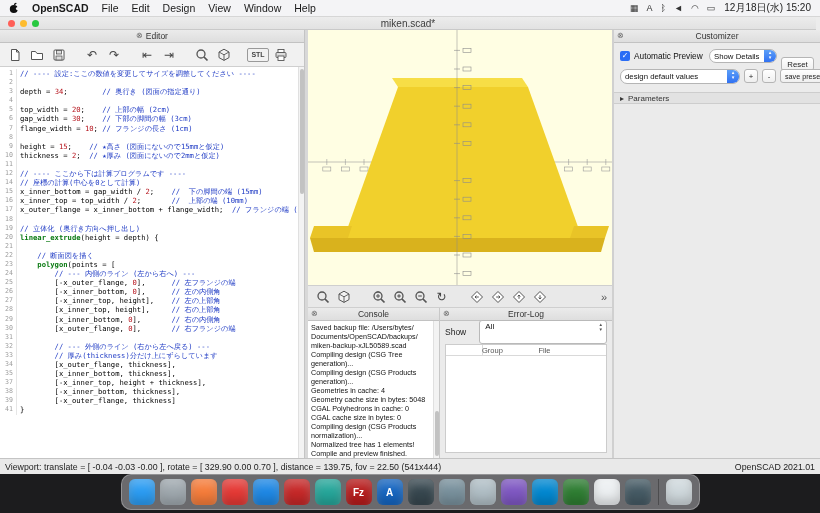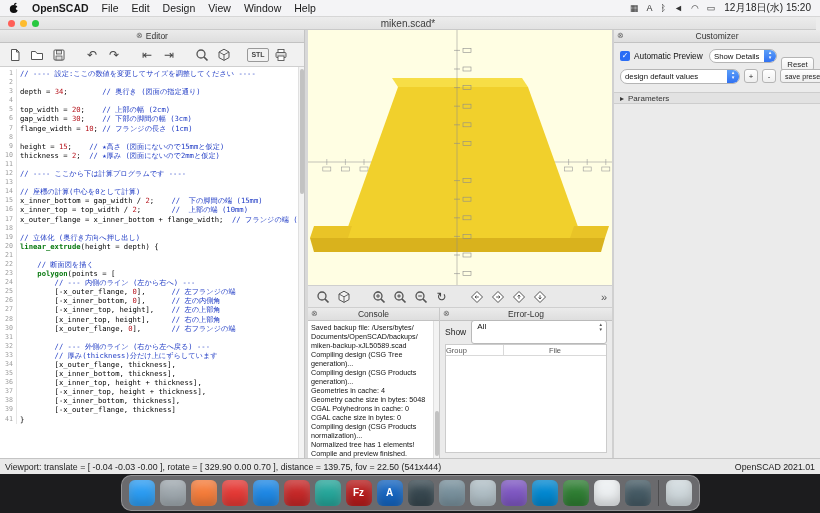--- a/index.html
+++ b/index.html
@@ -65,27 +65,27 @@
 
   
   .console-panel { position:absolute; top:291px; left:308px; width:132px; height:150px; background:#fff; border-right:1px solid #c8c8c8; }
   .console-body { position:absolute; top:13px; left:0; right:6px; bottom:0; background:#fff; overflow:hidden;
     font-size:7.2px; line-height:9px; padding:2px 2px 0 3px; color:#111; }
   .cscroll { position:absolute; right:0; top:13px; bottom:0; width:6px; background:#f3f3f3; border-left:1px solid #e0e0e0; }
   .cscroll .thumb { position:absolute; bottom:2px; left:1px; width:4px; height:45px; background:#c2c2c2; border-radius:2px; }
 
   
   .errorlog-panel { position:absolute; top:291px; left:440px; width:172px; height:150px; background:#ebebeb; }
-  .el-showrow { position:absolute; top:17px; left:5px; right:5px; height:14px; display:flex; align-items:center; gap:5px; font-size:8.5px; color:#222; }
+  .el-showrow { position:absolute; top:17px; left:5px; right:5px; height:14px; display:flex; align-items:center; gap:13px; font-size:8.5px; color:#222; }
   .elcombo { position:relative; flex:1; height:24px; background:#fff; border:1px solid #b9b9b9; border-radius:3px;
     font-size:8px; padding:1px 14px 0 5px; color:#111; }
   .elarrows { position:absolute; right:3px; top:1px; font-size:4.5px; line-height:5px; color:#555; text-align:center; }
   .eltable { position:absolute; top:36px; left:5px; right:5px; bottom:5px; background:#fff; border:1px solid #ccc; }
   .elthead { display:flex; height:11px; border-bottom:1px solid #d9d9d9; font-size:7.5px; color:#555; }
-  .elth { width:58px; flex:none; border-right:1px solid #d9d9d9; line-height:11px; }
+  .elth { width:36px; flex:none; border-right:1px solid #d9d9d9; line-height:11px;padding-left:36px; }
   .elth2 { flex:1; text-align:center; line-height:11px; }
 
   
   .customizer { position:absolute; top:13px; left:614px; width:206px; height:428px; background:#ebebeb; }
   .cz-row1 { position:absolute; top:19px; left:6px; right:6px; height:14px; display:flex; align-items:center; gap:4px; font-size:8.3px; color:#111; }
   .czcheck { width:10px; height:10px; background:#2a6df5; border-radius:2px; color:#fff; font-size:8px; line-height:10px;
     text-align:center; flex:none; }
   .czlabel { white-space:nowrap; }
   .czcombo { position:relative; height:14px; background:#fff; border:1px solid #b5b5b5; border-radius:7px;
     font-size:7.8px; padding:2px 14px 0 4px; white-space:nowrap; overflow:hidden; color:#111; }
@@ -103,21 +103,21 @@
   .cz-params { position:absolute; top:62px; left:0; right:0; height:12px; background:#e2e2e2;
     border-top:1px solid #cdcdcd; border-bottom:1px solid #cdcdcd; display:flex; align-items:center; gap:4px;
     padding-left:6px; font-size:8px; color:#333; }
 
   
   .statusbar { position:absolute; bottom:0; left:0; right:0; height:16px; background:#e9e9e9; border-top:1px solid #c4c4c4;
     display:flex; justify-content:space-between; align-items:center; padding:0 5px; font-size:8.8px; color:#222; }
 
   
   .desktop { position:absolute; top:474px; left:0; width:820px; height:39px; background:#1c1c1e;
-    display:flex; justify-content:center; align-items:center; }
+    display:flex; justify-content:center; align-items:flex-start; }
   .dock { display:flex; align-items:center; gap:5px; background:rgba(235,235,240,0.38);
     border:1px solid rgba(255,255,255,0.28); border-radius:10px; padding:4px 7px; margin-bottom:2px; }
   .dtile { width:26px; height:26px; border-radius:6px; display:flex; align-items:center; justify-content:center;
     color:#fff; font-weight:bold; font-size:10px; box-shadow:inset 0 -6px 10px rgba(0,0,0,0.18), inset 0 6px 8px rgba(255,255,255,0.25); flex:none; }
   .dsep { width:1px; height:26px; background:rgba(0,0,0,0.28); margin:0 2px; flex:none; }
 
   svg.icon { display:block; }
 </style>
 </head>
 <body>
@@ -233,43 +233,42 @@
           <div class="cline"><span class="lnum">3</span><span class="ltext"><span class="tok-d">depth = </span><span class="tok-n">34</span><span class="tok-d">;        </span><span class="tok-c">// 奥行き (図面の指定通り)</span></span></div>
           <div class="cline"><span class="lnum">4</span><span class="ltext"></span></div>
           <div class="cline"><span class="lnum">5</span><span class="ltext"><span class="tok-d">top_width = </span><span class="tok-n">20</span><span class="tok-d">;    </span><span class="tok-c">// 上部の幅 (2cm)</span></span></div>
           <div class="cline"><span class="lnum">6</span><span class="ltext"><span class="tok-d">gap_width = </span><span class="tok-n">30</span><span class="tok-d">;    </span><span class="tok-c">// 下部の脚間の幅 (3cm)</span></span></div>
           <div class="cline"><span class="lnum">7</span><span class="ltext"><span class="tok-d">flange_width = </span><span class="tok-n">10</span><span class="tok-d">; </span><span class="tok-c">// フランジの長さ (1cm)</span></span></div>
           <div class="cline"><span class="lnum">8</span><span class="ltext"></span></div>
           <div class="cline"><span class="lnum">9</span><span class="ltext"><span class="tok-d">height = </span><span class="tok-n">15</span><span class="tok-d">;    </span><span class="tok-c">// ★高さ (図面にないので15mmと仮定)</span></span></div>
           <div class="cline"><span class="lnum">10</span><span class="ltext"><span class="tok-d">thickness = </span><span class="tok-n">2</span><span class="tok-d">;  </span><span class="tok-c">// ★厚み (図面にないので2mmと仮定)</span></span></div>
           <div class="cline"><span class="lnum">11</span><span class="ltext"></span></div>
           <div class="cline"><span class="lnum">12</span><span class="ltext"><span class="tok-c">// ---- ここから下は計算プログラムです ----</span></span></div>
-          <div class="cline"><span class="lnum">13</span><span class="ltext"></span></div>
           <div class="cline"><span class="lnum">14</span><span class="ltext"><span class="tok-c">// 座標の計算(中心を0として計算)</span></span></div>
           <div class="cline"><span class="lnum">15</span><span class="ltext"><span class="tok-d">x_inner_bottom = gap_width / </span><span class="tok-n">2</span><span class="tok-d">;    </span><span class="tok-c">//  下の脚間の端 (15mm)</span></span></div>
           <div class="cline"><span class="lnum">16</span><span class="ltext"><span class="tok-d">x_inner_top = top_width / </span><span class="tok-n">2</span><span class="tok-d">;       </span><span class="tok-c">//  上部の端 (10mm)</span></span></div>
           <div class="cline"><span class="lnum">17</span><span class="ltext"><span class="tok-d">x_outer_flange = x_inner_bottom + flange_width;  </span><span class="tok-c">// フランジの端 (25mm)</span></span></div>
           <div class="cline"><span class="lnum">18</span><span class="ltext"></span></div>
           <div class="cline"><span class="lnum">19</span><span class="ltext"><span class="tok-c">// 立体化 (奥行き方向へ押し出し)</span></span></div>
           <div class="cline"><span class="lnum">20</span><span class="ltext"><span class="tok-k">linear_extrude</span><span class="tok-d">(height = depth) {</span></span></div>
           <div class="cline"><span class="lnum">21</span><span class="ltext"></span></div>
           <div class="cline"><span class="lnum">22</span><span class="ltext"><span class="tok-c">    // 断面図を描く</span></span></div>
           <div class="cline"><span class="lnum">23</span><span class="ltext"><span class="tok-d">    </span><span class="tok-k">polygon</span><span class="tok-d">(points = [</span></span></div>
           <div class="cline"><span class="lnum">24</span><span class="ltext"><span class="tok-c">        // --- 内側のライン (左から右へ) ---</span></span></div>
           <div class="cline"><span class="lnum">25</span><span class="ltext"><span class="tok-d">        [-x_outer_flange, </span><span class="tok-n">0</span><span class="tok-d">],      </span><span class="tok-c">// 左フランジの端</span></span></div>
           <div class="cline"><span class="lnum">26</span><span class="ltext"><span class="tok-d">        [-x_inner_bottom, </span><span class="tok-n">0</span><span class="tok-d">],      </span><span class="tok-c">// 左の内側角</span></span></div>
           <div class="cline"><span class="lnum">27</span><span class="ltext"><span class="tok-d">        [-x_inner_top, height],    </span><span class="tok-c">// 左の上部角</span></span></div>
           <div class="cline"><span class="lnum">28</span><span class="ltext"><span class="tok-d">        [x_inner_top, height],     </span><span class="tok-c">// 右の上部角</span></span></div>
+          <div class="cline"><span class="lnum">29</span><span class="ltext"><span class="tok-d">        [x_inner_bottom, </span><span class="tok-n">0</span><span class="tok-d">],       </span><span class="tok-c">// 右の内側角</span></span></div>
           <div class="cline"><span class="lnum">30</span><span class="ltext"><span class="tok-d">        [x_outer_flange, </span><span class="tok-n">0</span><span class="tok-d">],       </span><span class="tok-c">// 右フランジの端</span></span></div>
           <div class="cline"><span class="lnum">31</span><span class="ltext"></span></div>
           <div class="cline"><span class="lnum">32</span><span class="ltext"><span class="tok-c">        // --- 外側のライン (右から左へ戻る) ---</span></span></div>
           <div class="cline"><span class="lnum">33</span><span class="ltext"><span class="tok-c">        // 厚み(thickness)分だけ上にずらしています</span></span></div>
           <div class="cline"><span class="lnum">34</span><span class="ltext"><span class="tok-d">        [x_outer_flange, thickness],</span></span></div>
           <div class="cline"><span class="lnum">35</span><span class="ltext"><span class="tok-d">        [x_inner_bottom, thickness],</span></span></div>
-          <div class="cline"><span class="lnum">36</span><span class="ltext"><span class="tok-d">        [x_inner_top, height + thickness],</span></span></div>
           <div class="cline"><span class="lnum">37</span><span class="ltext"><span class="tok-d">        [-x_inner_top, height + thickness],</span></span></div>
           <div class="cline"><span class="lnum">38</span><span class="ltext"><span class="tok-d">        [-x_inner_bottom, thickness],</span></span></div>
           <div class="cline"><span class="lnum">39</span><span class="ltext"><span class="tok-d">        [-x_outer_flange, thickness]</span></span></div>
           <div class="cline"><span class="lnum">41</span><span class="ltext"><span class="tok-d">}</span></span></div>
         </div>
       <div class="escroll">
           <div class="thumb"></div>
         </div>
     </div>
 

